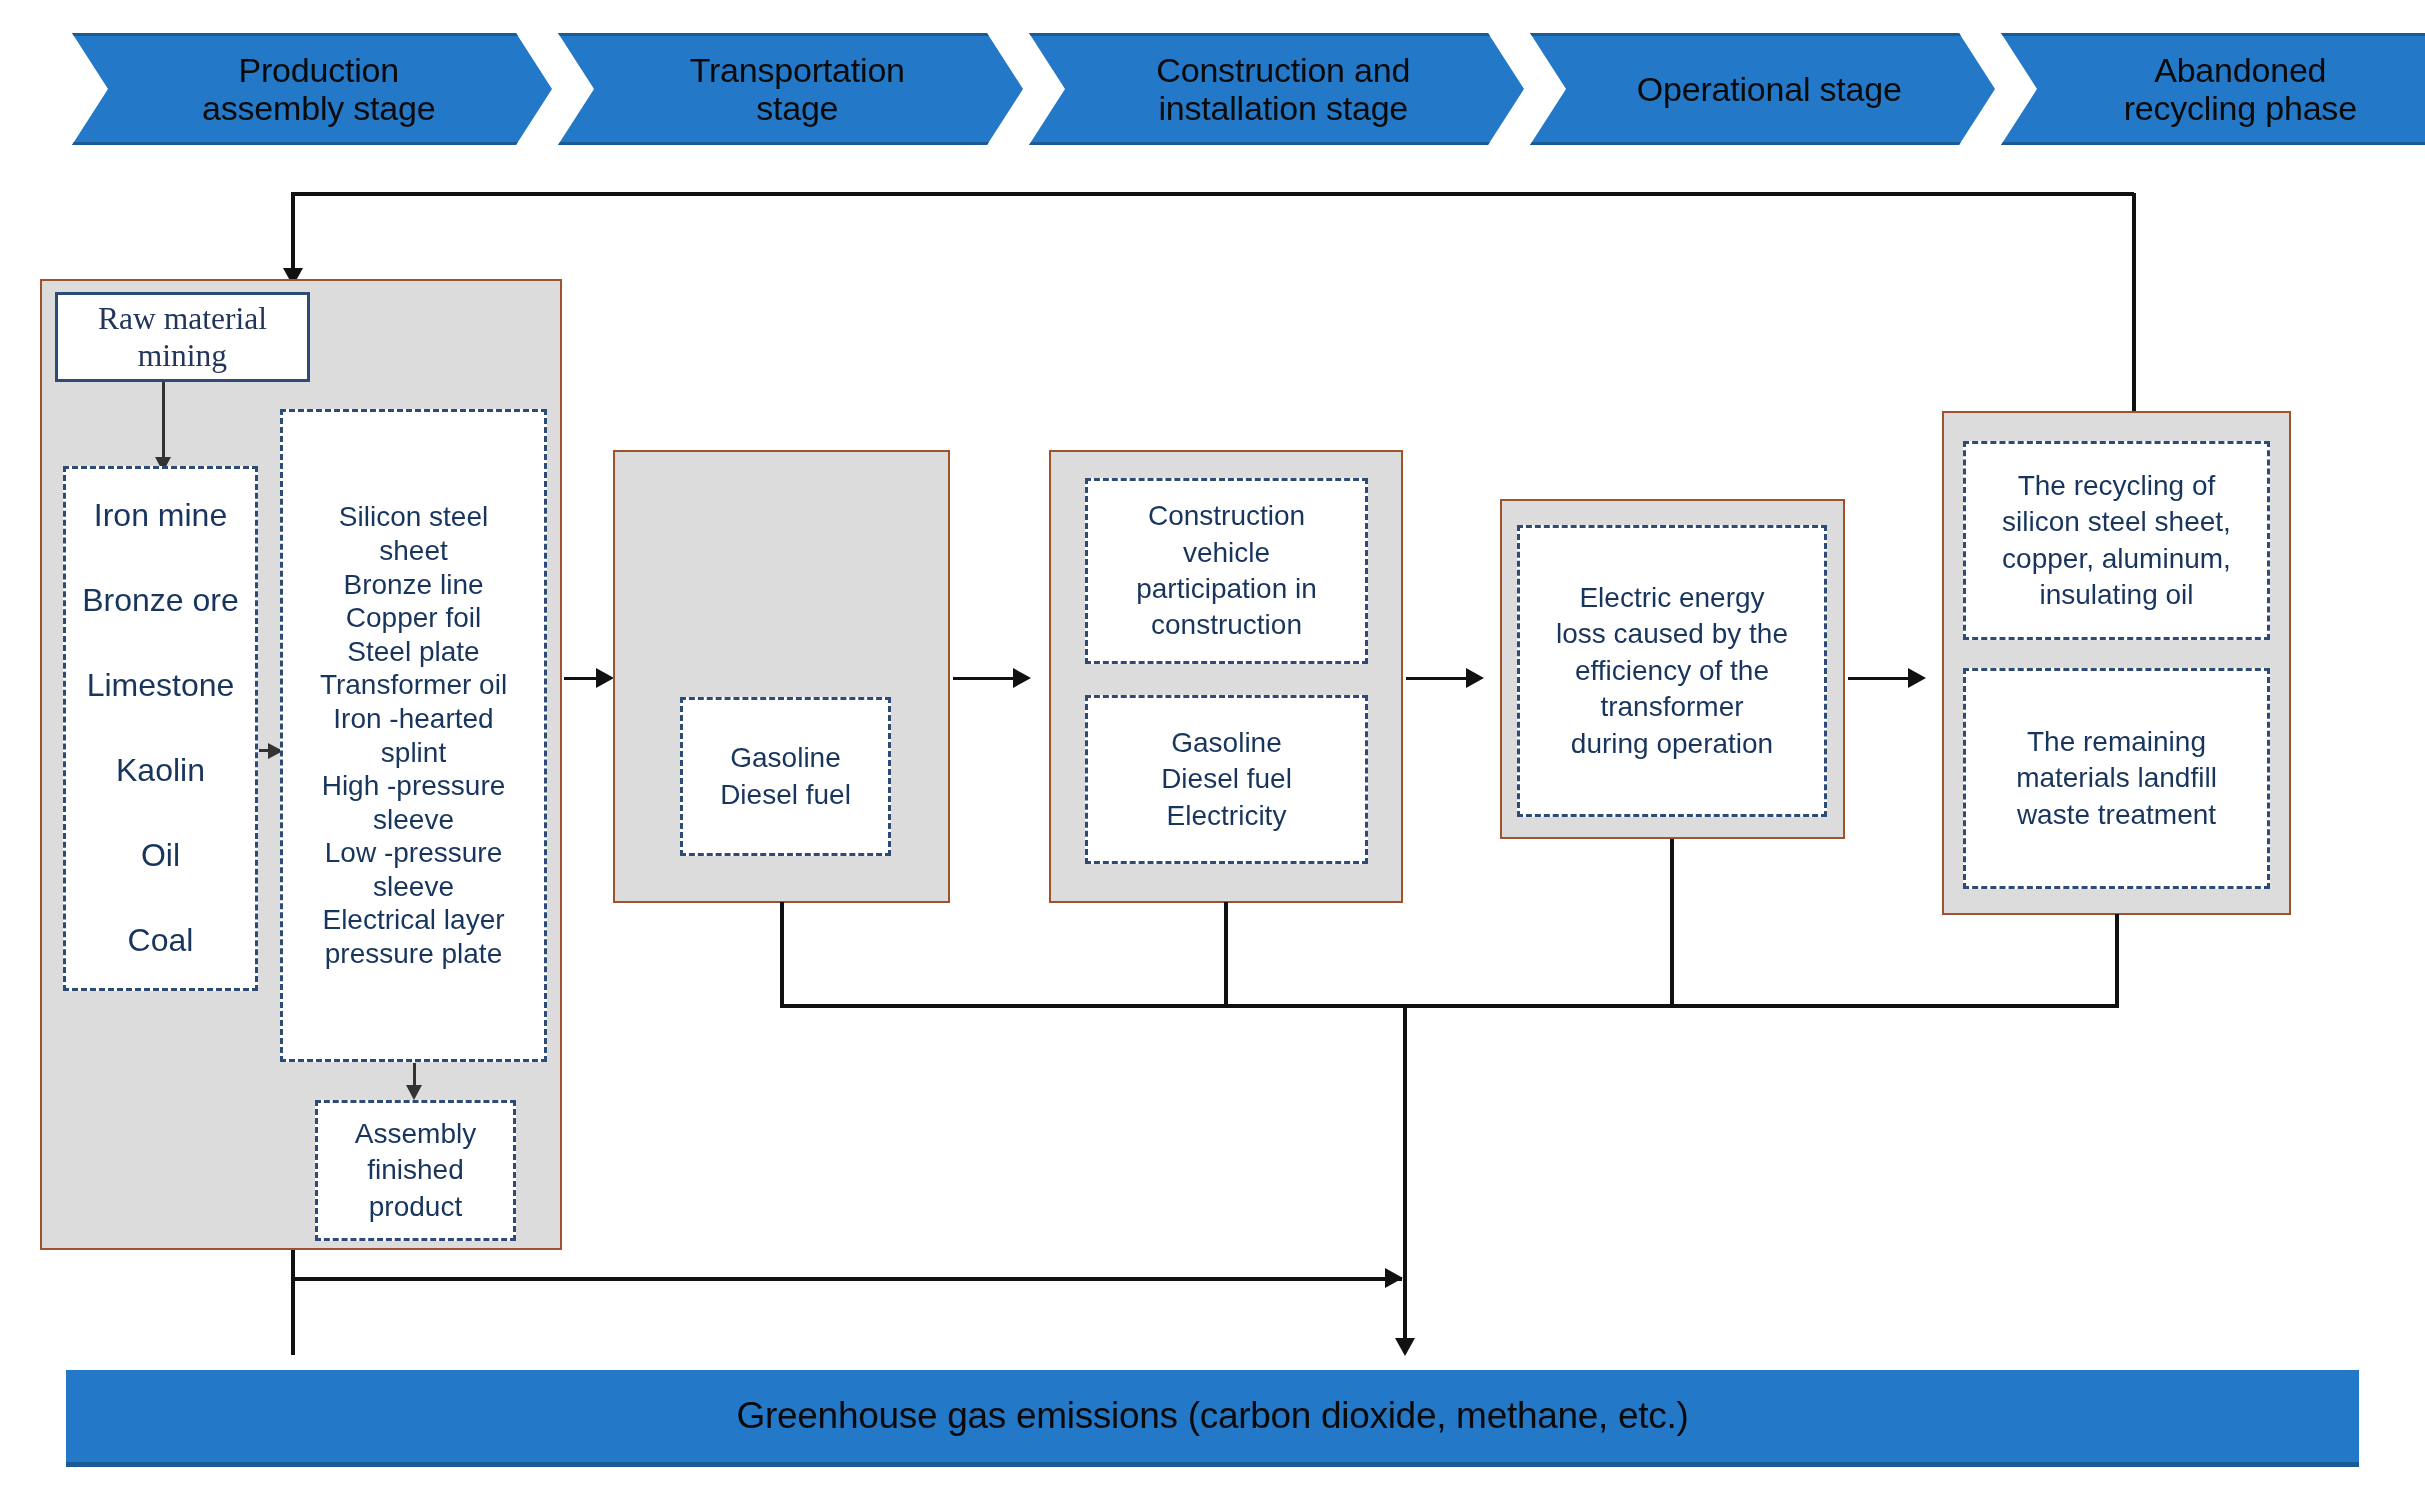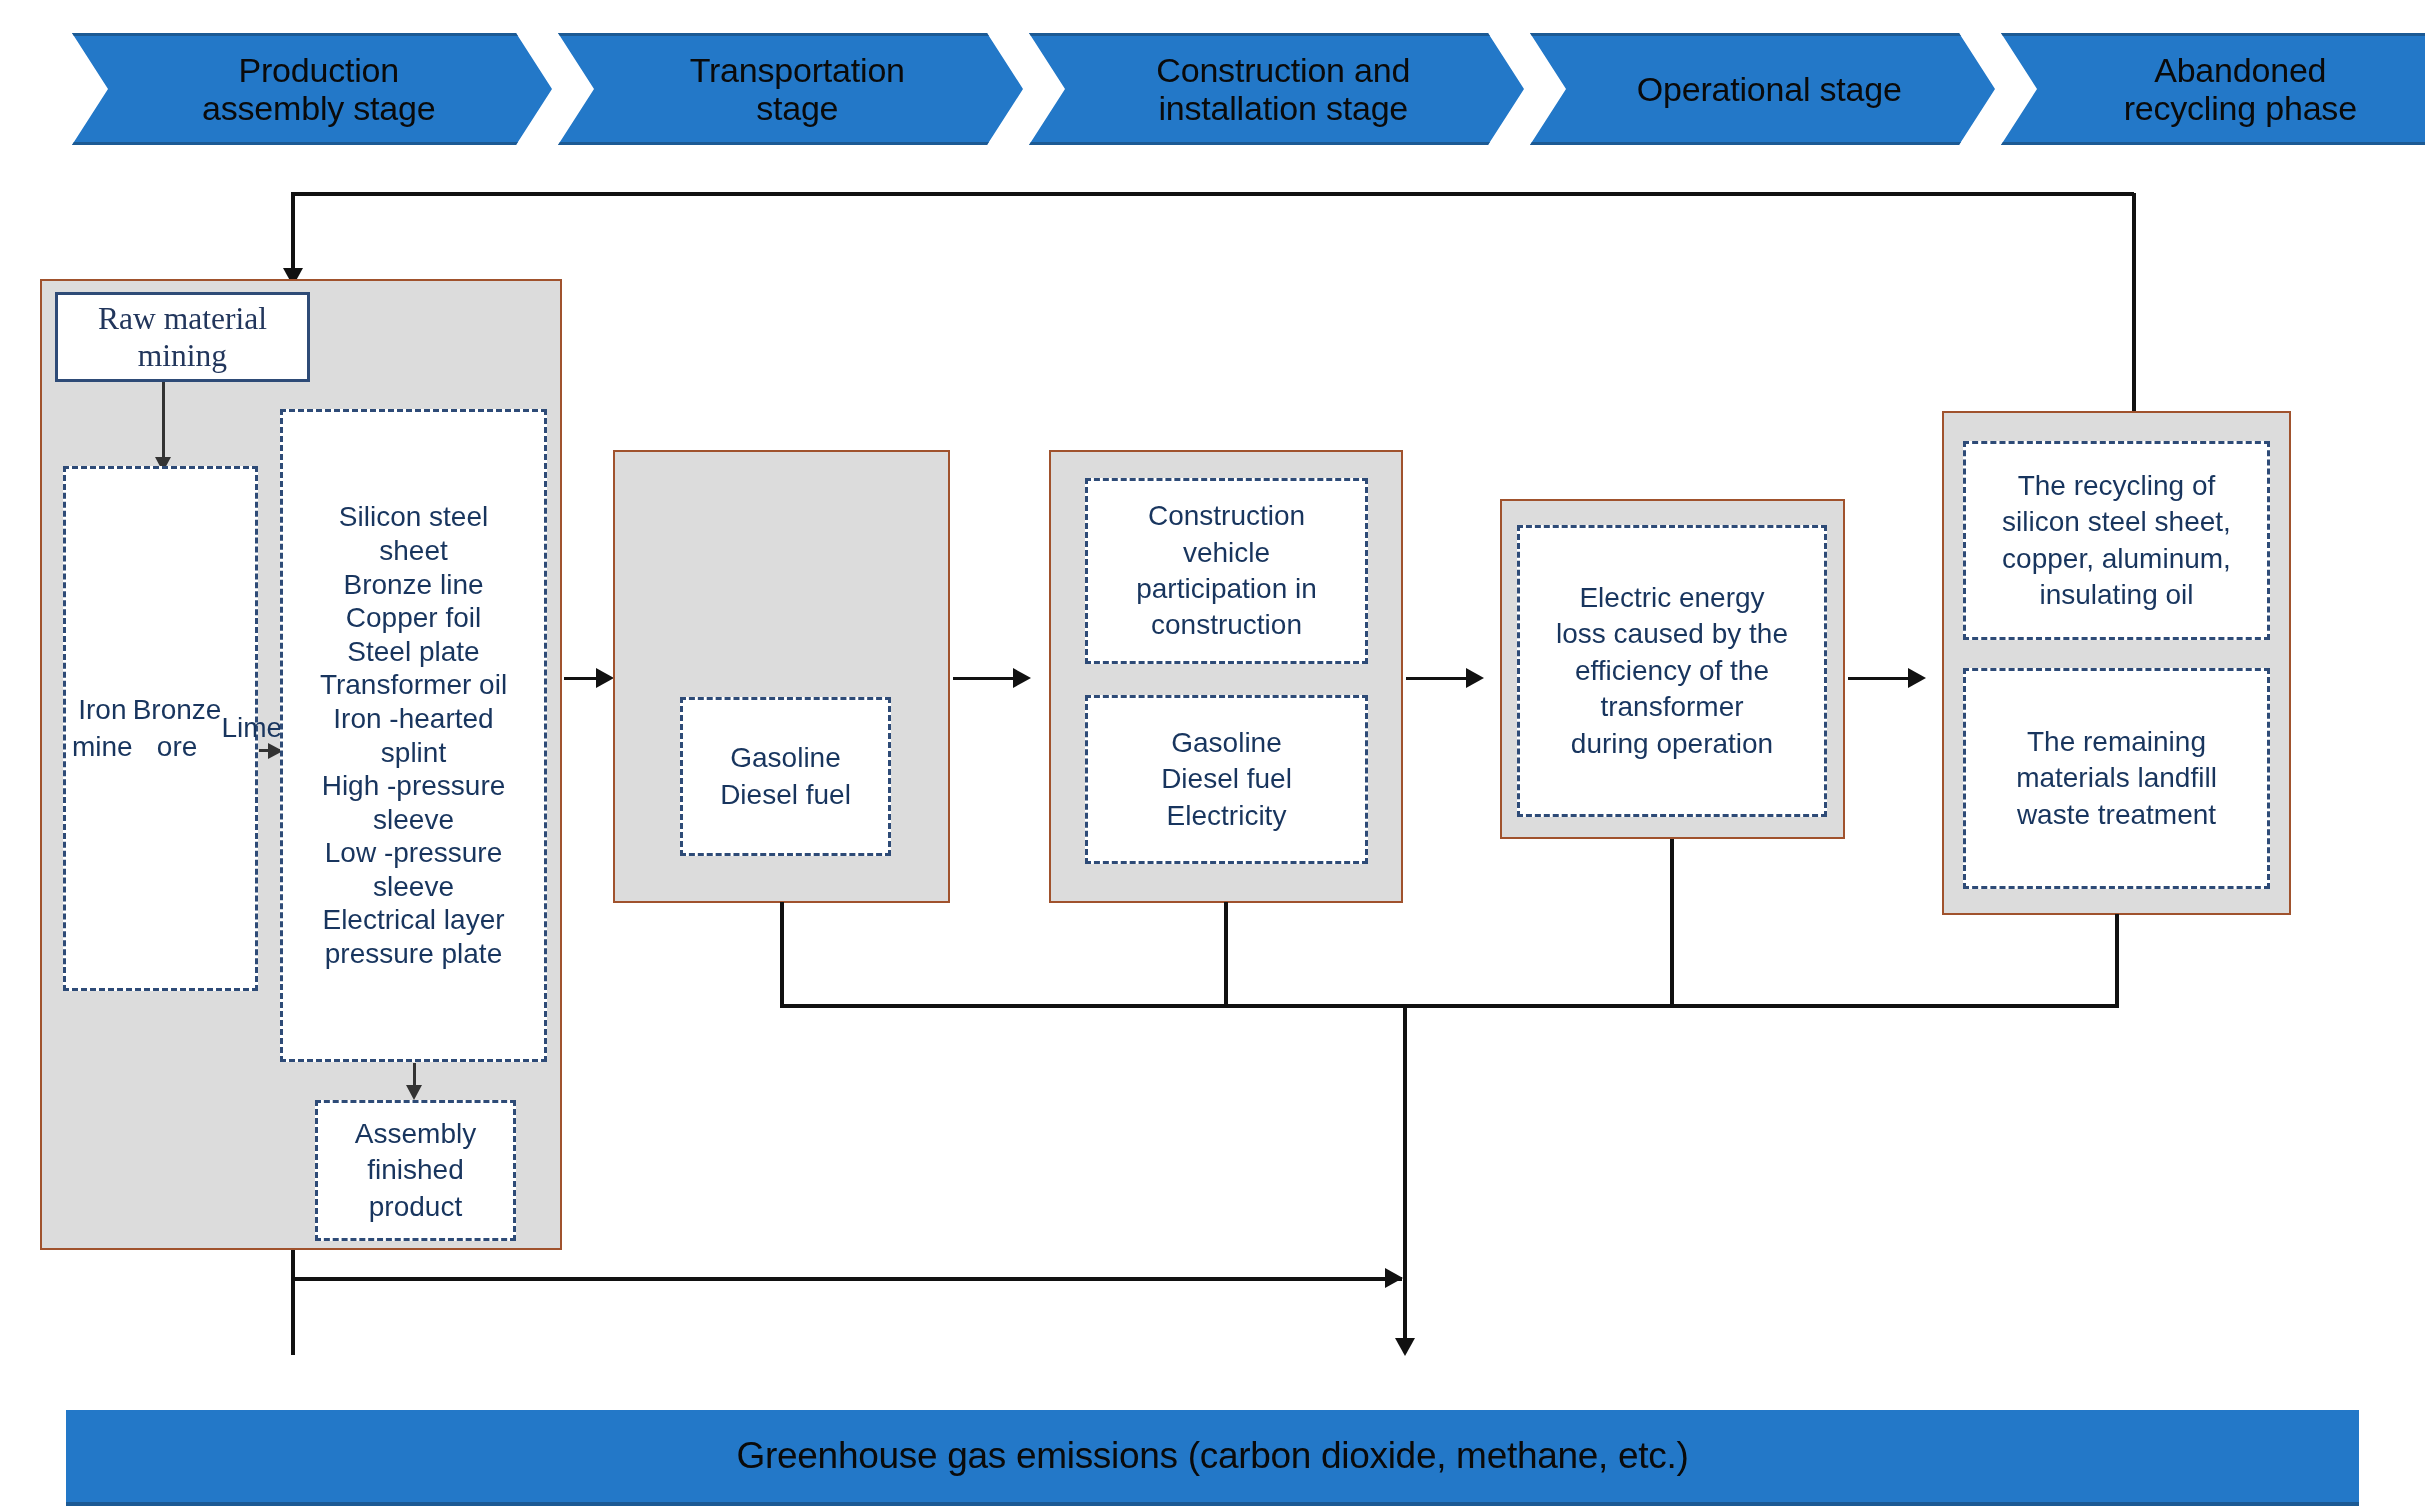--- a/index.html
+++ b/index.html
@@ -97,21 +97,20 @@
   
   .ghg-bar {
     position: absolute;
     left: 66px; top: 1370px; width: 2293px; height: 97px;
     background: #2378C8;
     border-bottom: 5.2px solid #1C5A94;
     display: flex; align-items: center; justify-content: center;
     color: #0a0a0a;
     font-size: 37px;
     letter-spacing: -0.3px;
-    margin-top: 40px;
   }
 </style>
 </head>
 <body>
 
 <div id="stage">
 
   <div class="chevron-row">
     <div class="chevron first" style="width:480px;">
       <span class="lbl">Production<br>assembly stage</span>
@@ -137,21 +136,21 @@
 
   <div class="stage-box" style="left:40px; top:279px; width:522px; height:971px;"></div>
 
   <div class="solid-box" style="left:55px; top:292px; width:255px; height:90px;">
     <span class="txt">Raw material<br>mining</span>
   </div>
 
   <div class="vline thin-line" style="left:162px; top:382px; width:3px; height:79px;"></div>
   <div class="arrow-d thin" style="left:155px; top:457px;"></div>
 
-  <div class="dashed-box" style="left:63px; top:466px; width:195px; height:525px; flex-direction:row; justify-content:space-around; font-size:28px;">
+  <div class="dashed-box" style="left:63px; top:466px; width:195px; height:525px; flex-direction:column; justify-content:space-around; font-size:32px;">
     <span>Iron mine</span>
     <span>Bronze ore</span>
     <span>Limestone</span>
     <span>Kaolin</span>
     <span>Oil</span>
     <span>Coal</span>
   </div>
 
   <div class="hline thin-line" style="left:259px; top:749px; width:21px; height:3px;"></div>
   <div class="arrow-r thin" style="left:268px; top:743px;"></div>

